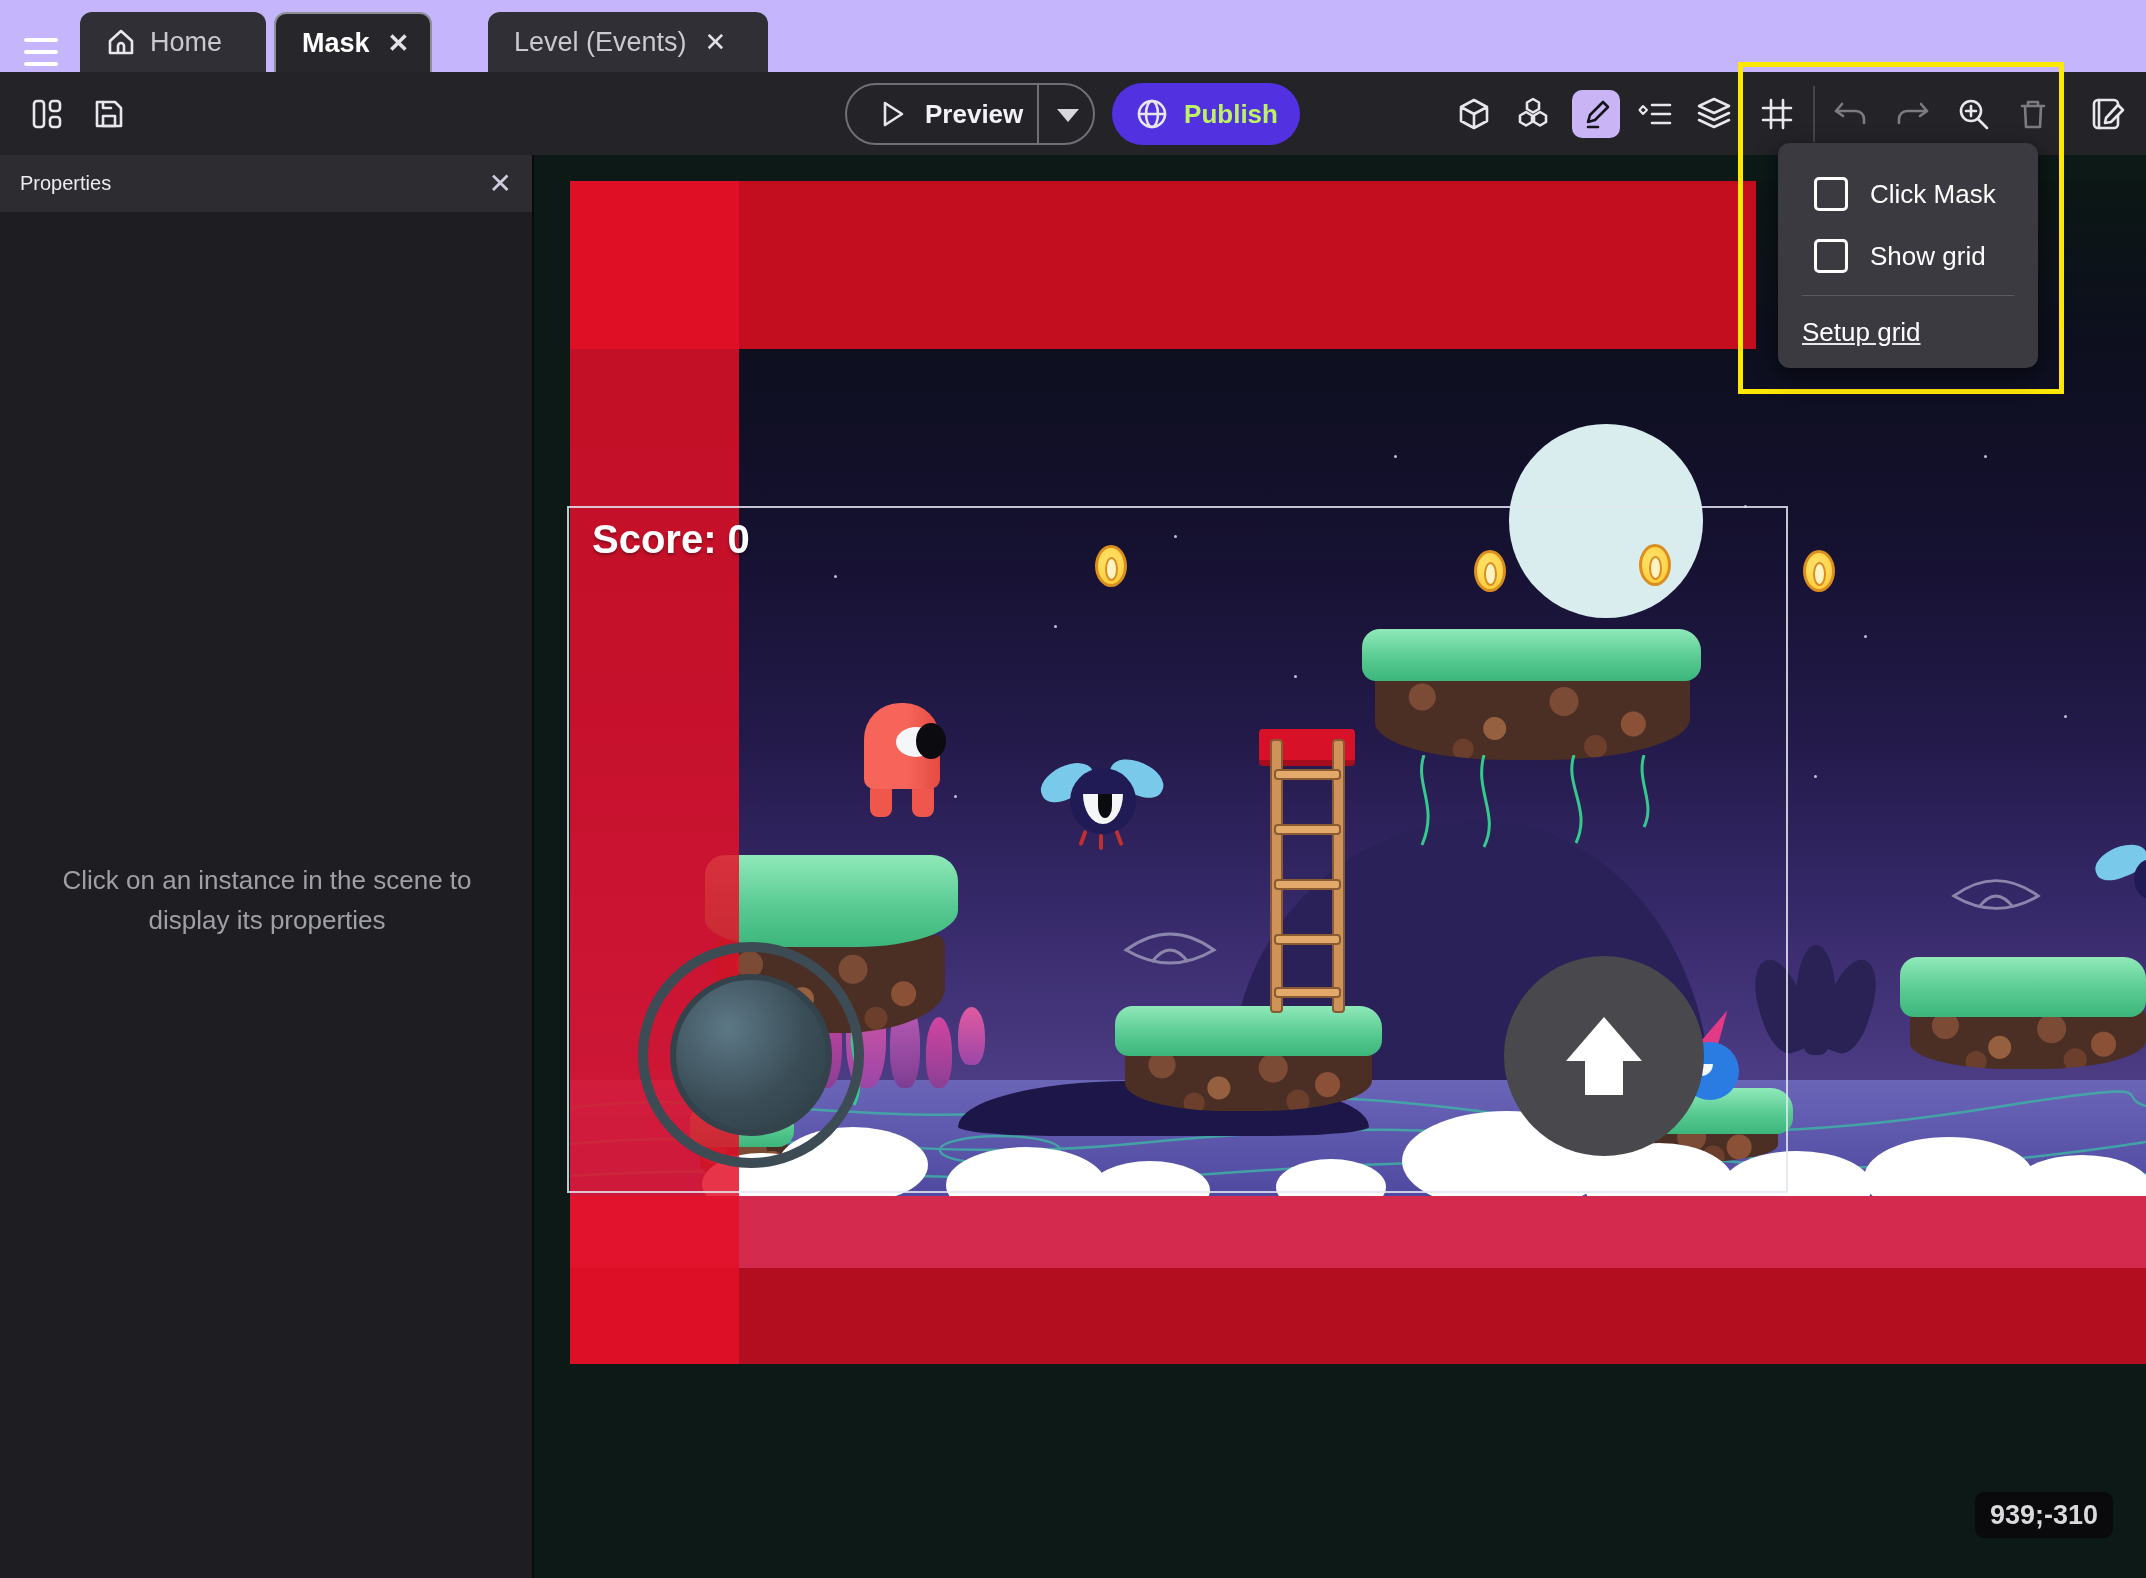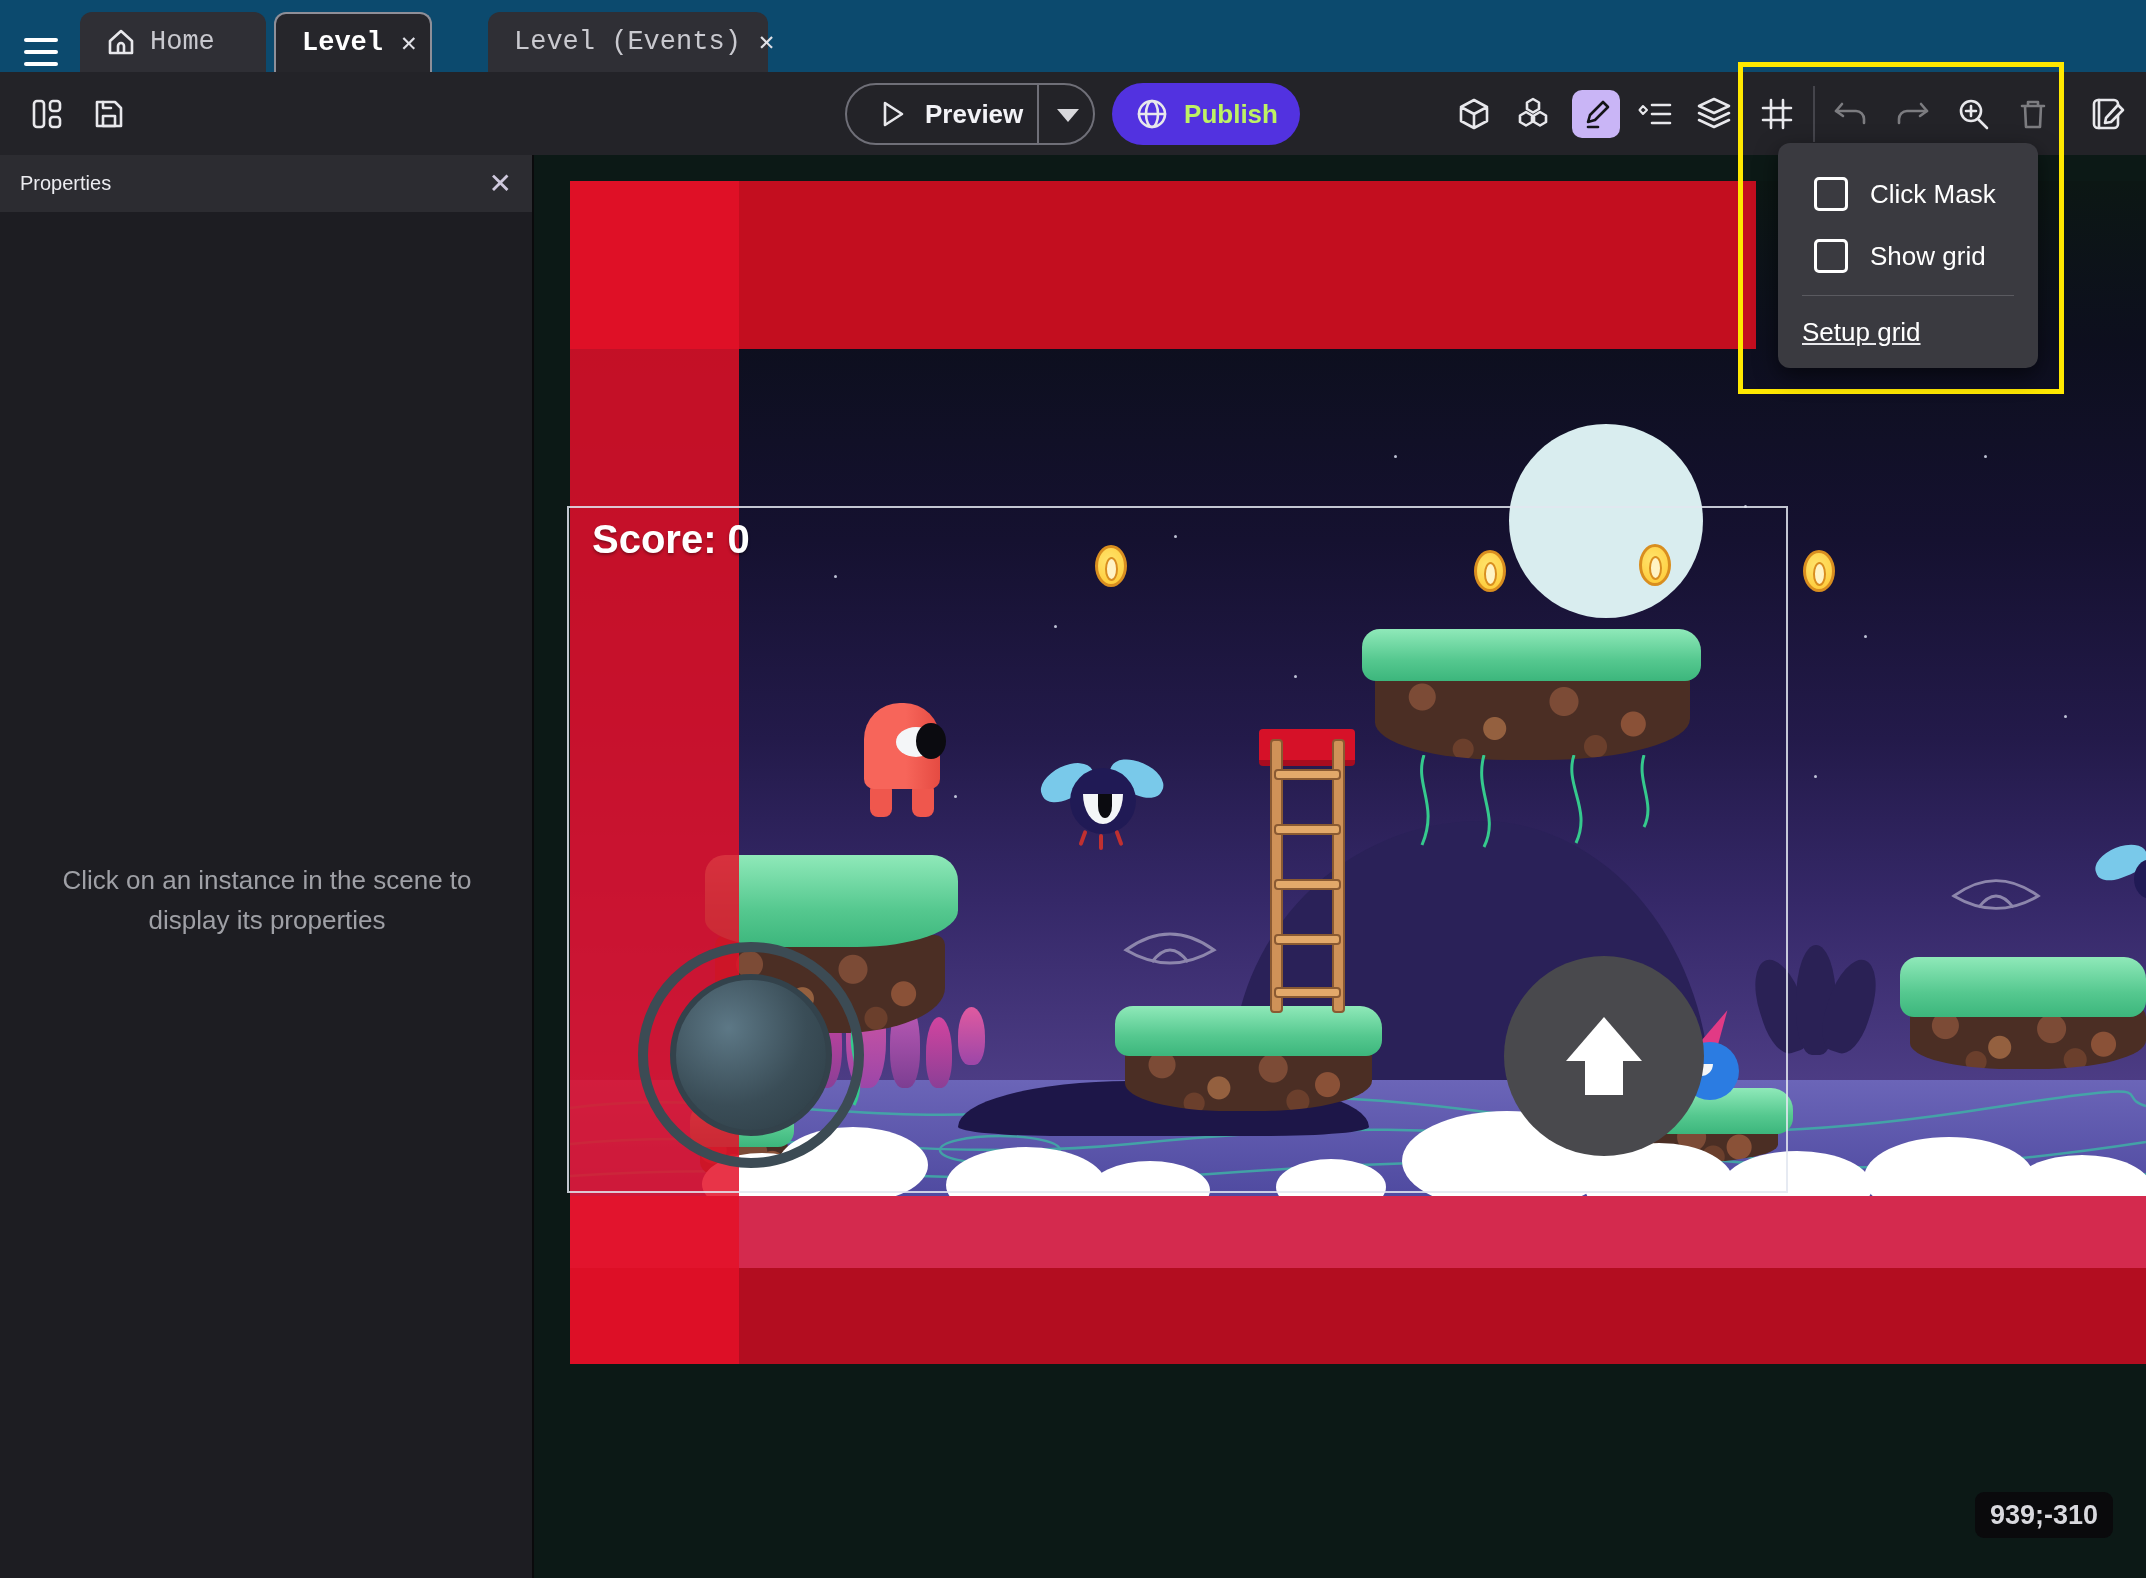--- a/index.html
+++ b/index.html
@@ -4,21 +4,21 @@
 <style>
   * { margin:0; padding:0; box-sizing:border-box; }
   html,body { width:2146px; height:1578px; }
   body {
     position:relative; overflow:hidden; background:#0c1916;
     font-family:"Liberation Sans", sans-serif; color:#e8e8ec;
   }
   .abs { position:absolute; }
 
   
-  #tabbar { position:absolute; left:0; top:0; width:2146px; height:72px; background:#0c4a6e; z-index:90;font-family:Liberation Mono, monospace; }
+  #tabbar { position:absolute; left:0; top:0; width:2146px; height:72px; background:#c4b5fd; z-index:90; }
   .tab { position:absolute; top:12px; height:60px; border-radius:12px 12px 0 0;
          display:flex; align-items:center; gap:14px; padding:0 26px; cursor:pointer; }
   .tab.inactive { background:#2f2f35; color:#c9c9cf; }
   .tab.active   { background:#26262b; color:#ffffff; border:2px solid #8f8f98; border-bottom:none; font-weight:bold; }
   .tab .tab-label { font-size:27px; white-space:nowrap; }
   .tab .close-x { font-size:26px; color:#e2e2e8; padding:2px 4px; }
   .hamburger span { display:block; width:34px; height:4px; background:#ffffff; border-radius:2px; margin:8px 0; }
 
   
   #toolbar { position:absolute; left:0; top:72px; width:2146px; height:83px; background:#232328; z-index:89; }
@@ -146,21 +146,21 @@
     <span></span>
     <span></span>
   </div>
   <div class="tab inactive" style="left:80px; width:186px;">
     <svg width="30" height="30" viewBox="0 0 30 30">
       <path class="icon-stroke" stroke="#c9c9cf" d="M4 14 L15 4 L26 14 V26 H4 Z M12 26 V19 a3 3 0 0 1 6 0 V26"></path>
     </svg>
     <span class="tab-label">Home</span>
   </div>
   <div class="tab active" style="left:274px; width:158px;">
-    <span class="tab-label">Level</span>
+    <span class="tab-label">Mask</span>
     <span class="close-x">✕</span>
   </div>
   <div class="tab inactive" style="left:440px; width:280px;margin-left:48px;">
     <span class="tab-label">Level (Events)</span>
     <span class="close-x">✕</span>
   </div>
 </div>
 
 <div id="toolbar"></div>
 

